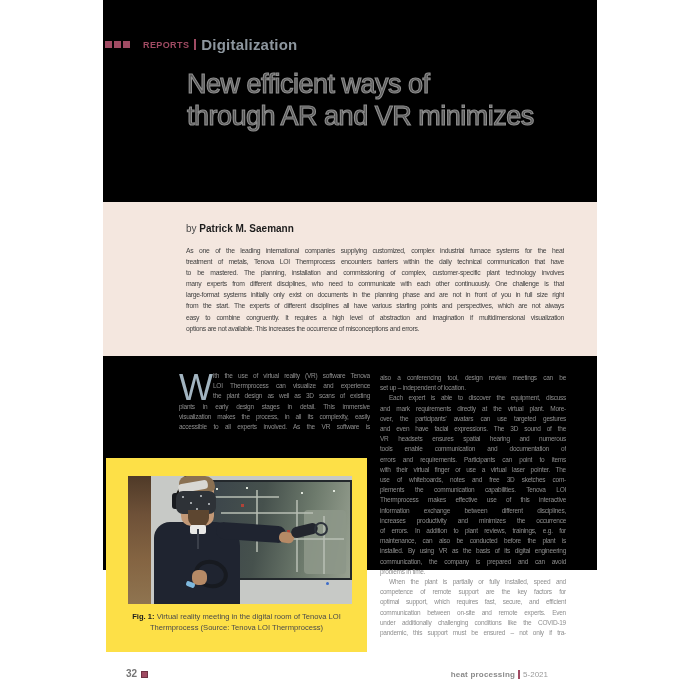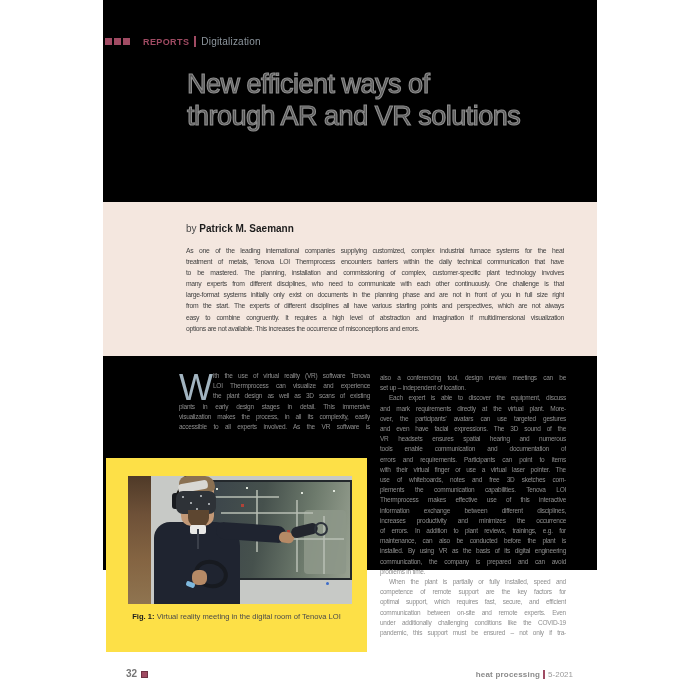--- a/index.html
+++ b/index.html
@@ -5,21 +5,21 @@
   html,body{margin:0;padding:0;background:#ffffff;}
   .page{position:relative;width:700px;height:700px;background:#ffffff;overflow:hidden;
         font-family:"Liberation Sans", sans-serif;}
   .block{position:absolute;left:103px;top:0;width:494px;height:570px;background:#000;}
 
   
   .kicker{position:absolute;left:2px;top:36px;display:flex;align-items:center;}
   .sq{width:7px;height:7px;background:#a04b63;margin-right:2px;}
   .kicker-label{margin-left:11px;font-size:9px;font-weight:bold;color:#a04b63;letter-spacing:.4px;}
   .kicker-sep{width:2px;height:11px;background:#a04b63;margin:0 5px;}
-  .kicker-section{font-size:10px;font-weight:normal;color:#8d969e;letter-spacing:.2px;}
+  .kicker-section{font-size:15px;font-weight:bold;color:#8d969e;letter-spacing:.2px;}
 
   
   .title{position:absolute;left:84px;top:68px;}
   .title .ln{font-size:27px;line-height:32px;font-weight:400;color:#565656;
              -webkit-text-stroke:1.1px #8e8e8e;letter-spacing:-.5px;white-space:nowrap;
              text-align:left;}
 
   
   .abstract{position:absolute;left:0;top:202px;width:494px;height:154px;background:#f4e7df;}
   .byline{position:absolute;left:83px;top:21px;font-size:10px;color:#4a4a4a;}
@@ -43,21 +43,21 @@
   .figure{position:absolute;left:3px;top:458px;width:261px;height:194px;background:#fde047;}
   .photo{position:absolute;left:22px;top:18px;width:224px;height:128px;background:#c7c9c6;overflow:hidden;}
   .caption{position:absolute;left:8px;top:153px;width:245px;text-align:center;
            font-size:7.6px;line-height:11px;color:#4a4a4a;}
   .caption b{color:#1d1d1d;}
 
   
   .pagenum{position:absolute;left:23px;top:668px;font-size:10px;font-weight:bold;color:#757575;}
   .pagenum-sq{position:absolute;left:38px;top:671px;width:7px;height:7px;background:#a04b63;
               border:1px solid #6f3344;box-sizing:border-box;}
-  .journal{position:absolute;right:24px;top:670px;display:flex;align-items:center;}
+  .journal{position:absolute;right:49px;top:670px;display:flex;align-items:center;}
   .journal-name{font-size:8px;font-weight:bold;color:#8a8a8a;letter-spacing:.2px;}
   .journal-sep{width:2px;height:9px;background:#a04b63;margin:0 3px;}
   .journal-issue{font-size:8px;color:#9a9a9a;}
 
   
   .photo div{position:absolute;}
   .wall-left{left:0;top:0;width:23px;height:128px;
              background:linear-gradient(#4f3a28 0%,#6e5138 30%,#846442 65%,#8f7450 100%);}
   .tv{left:71px;top:4px;width:153px;height:100px;background:#23282c;}
   .screen{left:2px;top:2px;width:149px;height:96px;overflow:hidden;
@@ -107,21 +107,21 @@
       <div class="sq"></div>
       <div class="sq"></div>
       <div class="sq"></div>
       <span class="kicker-label">REPORTS</span>
       <span class="kicker-sep"></span>
       <span class="kicker-section">Digitalization</span>
     </div>
 
     <div class="title">
         <div class="ln">New efficient ways of</div>
-        <div class="ln">through AR and VR solutions</div>
+        <div class="ln">through AR and VR minimizes</div>
       </div>
 
     <div class="abstract">
       <div class="byline">
         <span>by</span>
         <b>Patrick M. Saemann</b>
       </div>
       <div class="abs-lines">
           <div class="ln">As one of the leading international companies supplying customized, complex industrial furnace systems for the heat</div>
           <div class="ln">treatment of metals, Tenova LOI Thermprocess encounters barriers within the daily technical communication that have</div>
@@ -225,20 +225,21 @@
         </div>
         <div class="beard"></div>
         <div class="collar"></div>
         <div class="zipper"></div>
         <div class="ctrl-low-ring"></div>
         <div class="hand-low"></div>
         <div class="wristband"></div>
       </div>
       <div class="caption">
         <div><b>Fig. 1:</b> <span>Virtual reality meeting in the digital room of Tenova LOI</span></div>
+        <div>Thermprocess (Source: Tenova LOI Thermprocess)</div>
       </div>
     </div>
 
     <div class="pagenum">32</div>
     <div class="pagenum-sq"></div>
     <div class="journal">
       <span class="journal-name">heat processing</span>
       <span class="journal-sep"></span>
       <span class="journal-issue">5-2021</span>
     </div>

